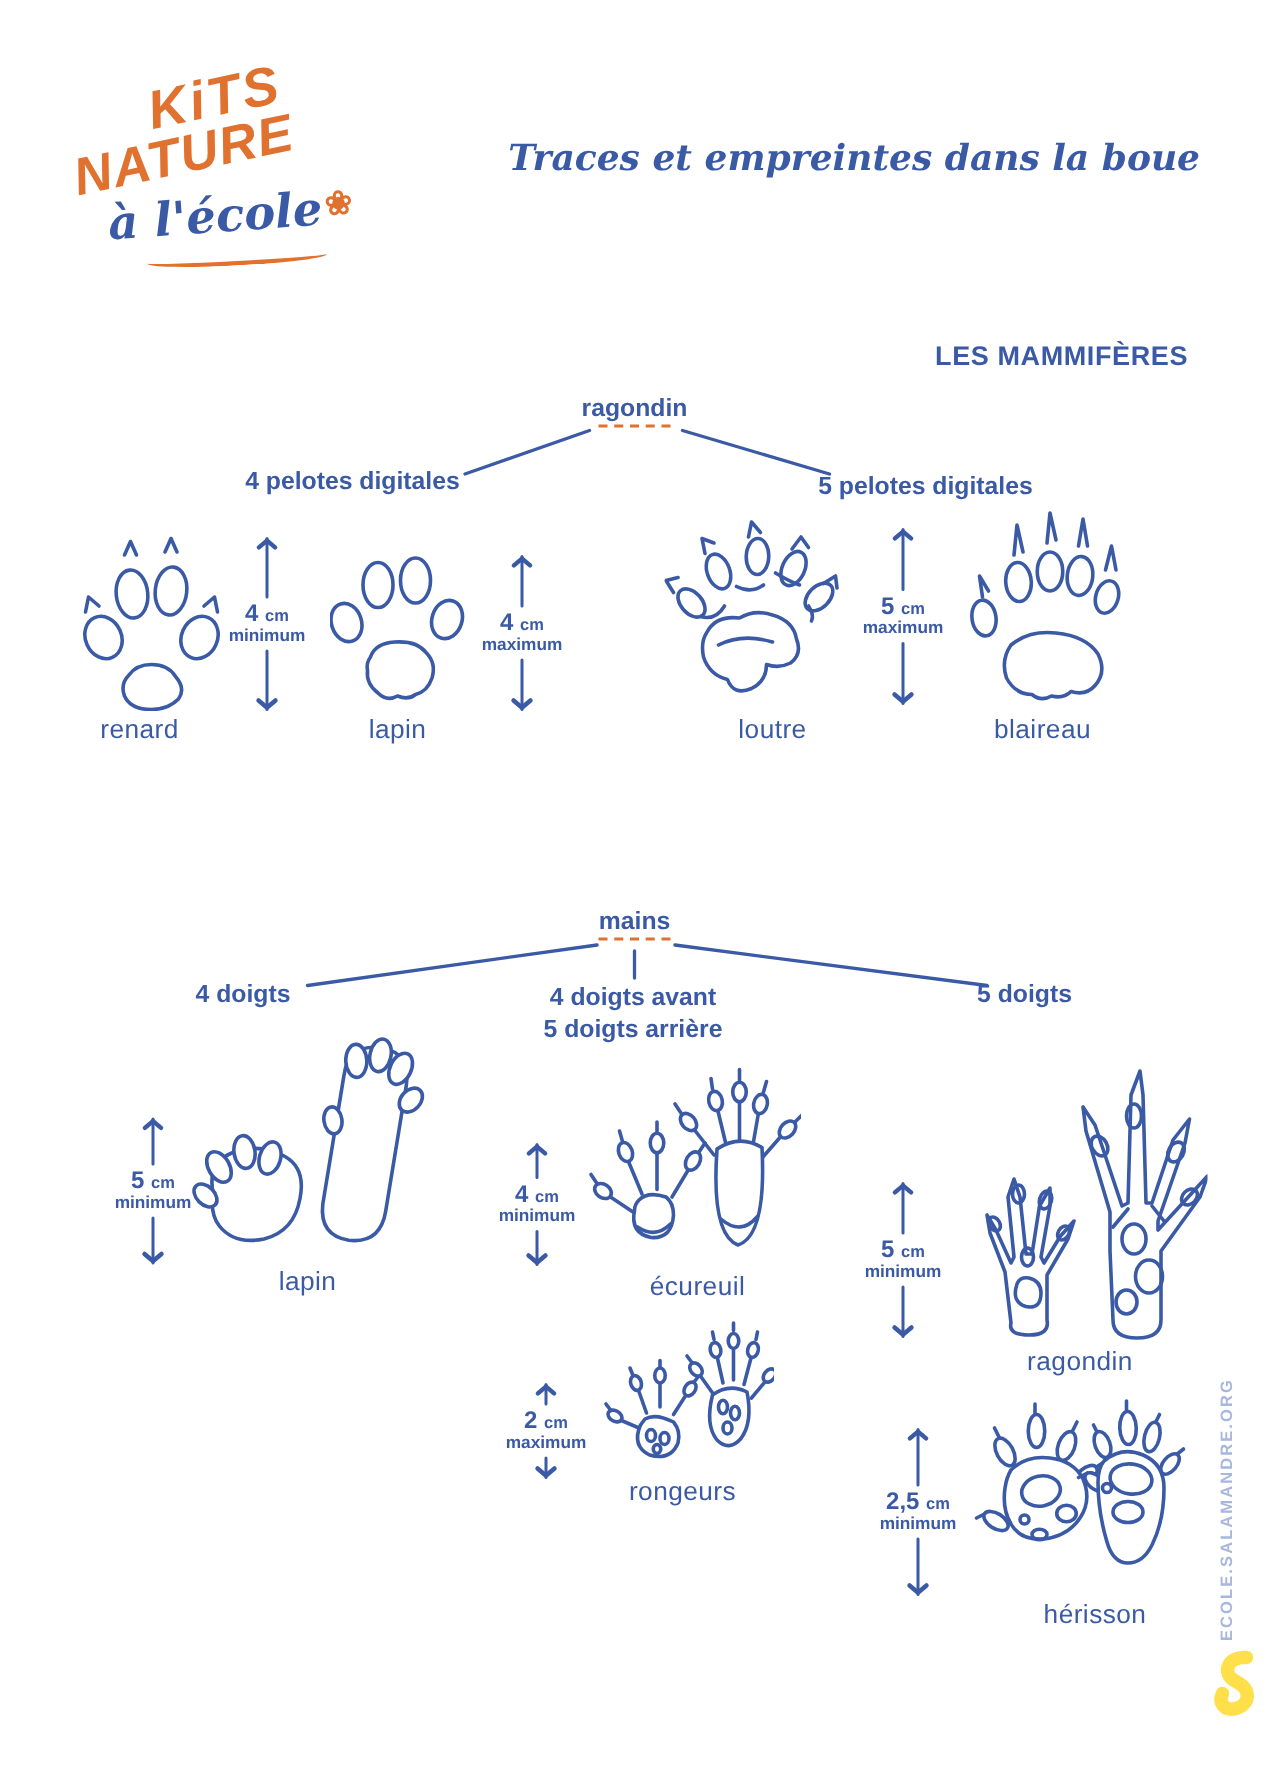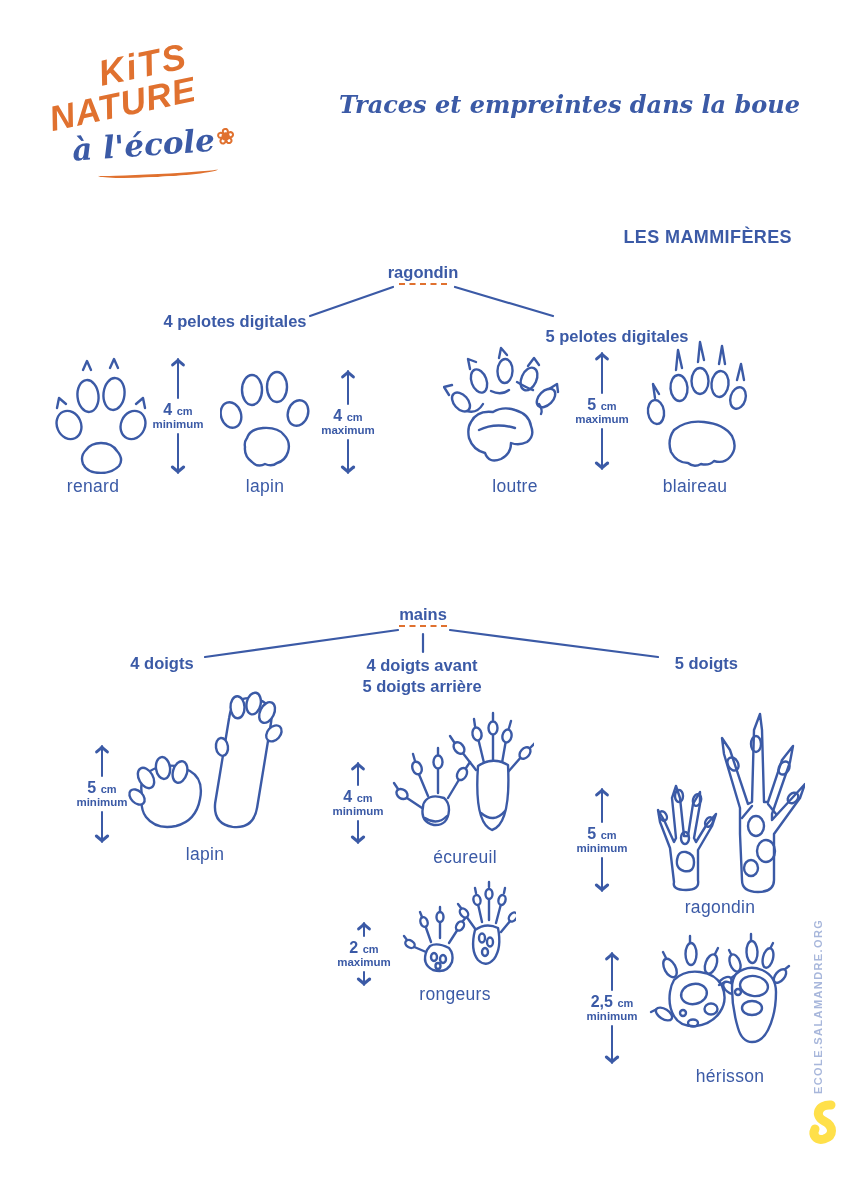--- a/index.html
+++ b/index.html
@@ -87,21 +87,21 @@
 
   <div class="root-label" style="left:368px;top:263px;">
     <span>ragondin</span>
     <div class="root-underline"></div>
   </div>
   <svg class="connector" style="left:165px;top:283px;" width="520" height="38" viewBox="0 0 520 38">
     <line x1="228" y1="4" x2="145" y2="33"></line>
     <line x1="290" y1="4" x2="388" y2="33"></line>
   </svg>
   <div class="branch-label" style="left:150px;top:311px;width:170px;">4 pelotes digitales</div>
-  <div class="branch-label" style="left:532px;top:326px;width:170px;">5 pelotes digitales</div>
+  <div class="branch-label" style="left:532px;top:314px;width:170px;">5 pelotes digitales</div>
 
   <svg class="print" style="left:55px;top:356px;" width="92" height="118" viewBox="0 0 92 118">
     <path class="st" d="M28,14 L32,5 L36,14"></path>
     <path class="st" d="M55,12 L59,3 L63,12"></path>
     <path class="st" d="M2,52 L4,42 L11,48"></path>
     <path class="st" d="M90,52 L88,42 L81,48"></path>
     <ellipse class="st" cx="33" cy="40" rx="10.5" ry="16" transform="rotate(-6 33 40)"></ellipse>
     <ellipse class="st" cx="59" cy="38" rx="10.5" ry="16" transform="rotate(6 59 38)"></ellipse>
     <ellipse class="st" cx="14" cy="69" rx="12" ry="14.5" transform="rotate(-24 14 69)"></ellipse>
     <ellipse class="st" cx="78" cy="69" rx="12" ry="14.5" transform="rotate(24 78 69)"></ellipse>
@@ -184,21 +184,21 @@
   <svg class="connector" style="left:130px;top:626px;" width="580" height="38" viewBox="0 0 580 38">
     <line x1="268" y1="4" x2="75" y2="31"></line>
     <line x1="293" y1="8" x2="293" y2="26"></line>
     <line x1="320" y1="4" x2="528" y2="31"></line>
   </svg>
   <div class="branch-label" style="left:107px;top:653px;width:110px;">4 doigts</div>
   <div class="branch-label" style="left:332px;top:655px;width:180px;">
     <div>4 doigts avant</div>
     <div>5 doigts arrière</div>
   </div>
-  <div class="branch-label" style="left:628px;top:653px;width:110px;text-align:right;">5 doigts</div>
+  <div class="branch-label" style="left:628px;top:653px;width:110px;">5 doigts</div>
 
   <svg class="print" style="left:120px;top:683px;" width="172" height="158" viewBox="0 0 172 158">
     <g transform="rotate(12 120 80)">
       <path class="wf" d="M100,38 Q98,16 120,14 Q141,13 142,35 L146,120 Q147,142 126,144 Q106,145 104,124 Z"></path>
       <ellipse class="wf" cx="106" cy="26" rx="7" ry="11" transform="rotate(-14 106 26)"></ellipse>
       <ellipse class="wf" cx="121" cy="19" rx="7" ry="11"></ellipse>
       <ellipse class="wf" cx="136" cy="25" rx="7" ry="11" transform="rotate(14 136 25)"></ellipse>
       <ellipse class="wf" cx="147" cy="44" rx="6.5" ry="9" transform="rotate(30 147 44)"></ellipse>
       <ellipse class="wf" cx="99" cy="68" rx="6" ry="9" transform="rotate(-20 99 68)"></ellipse>
     </g>

